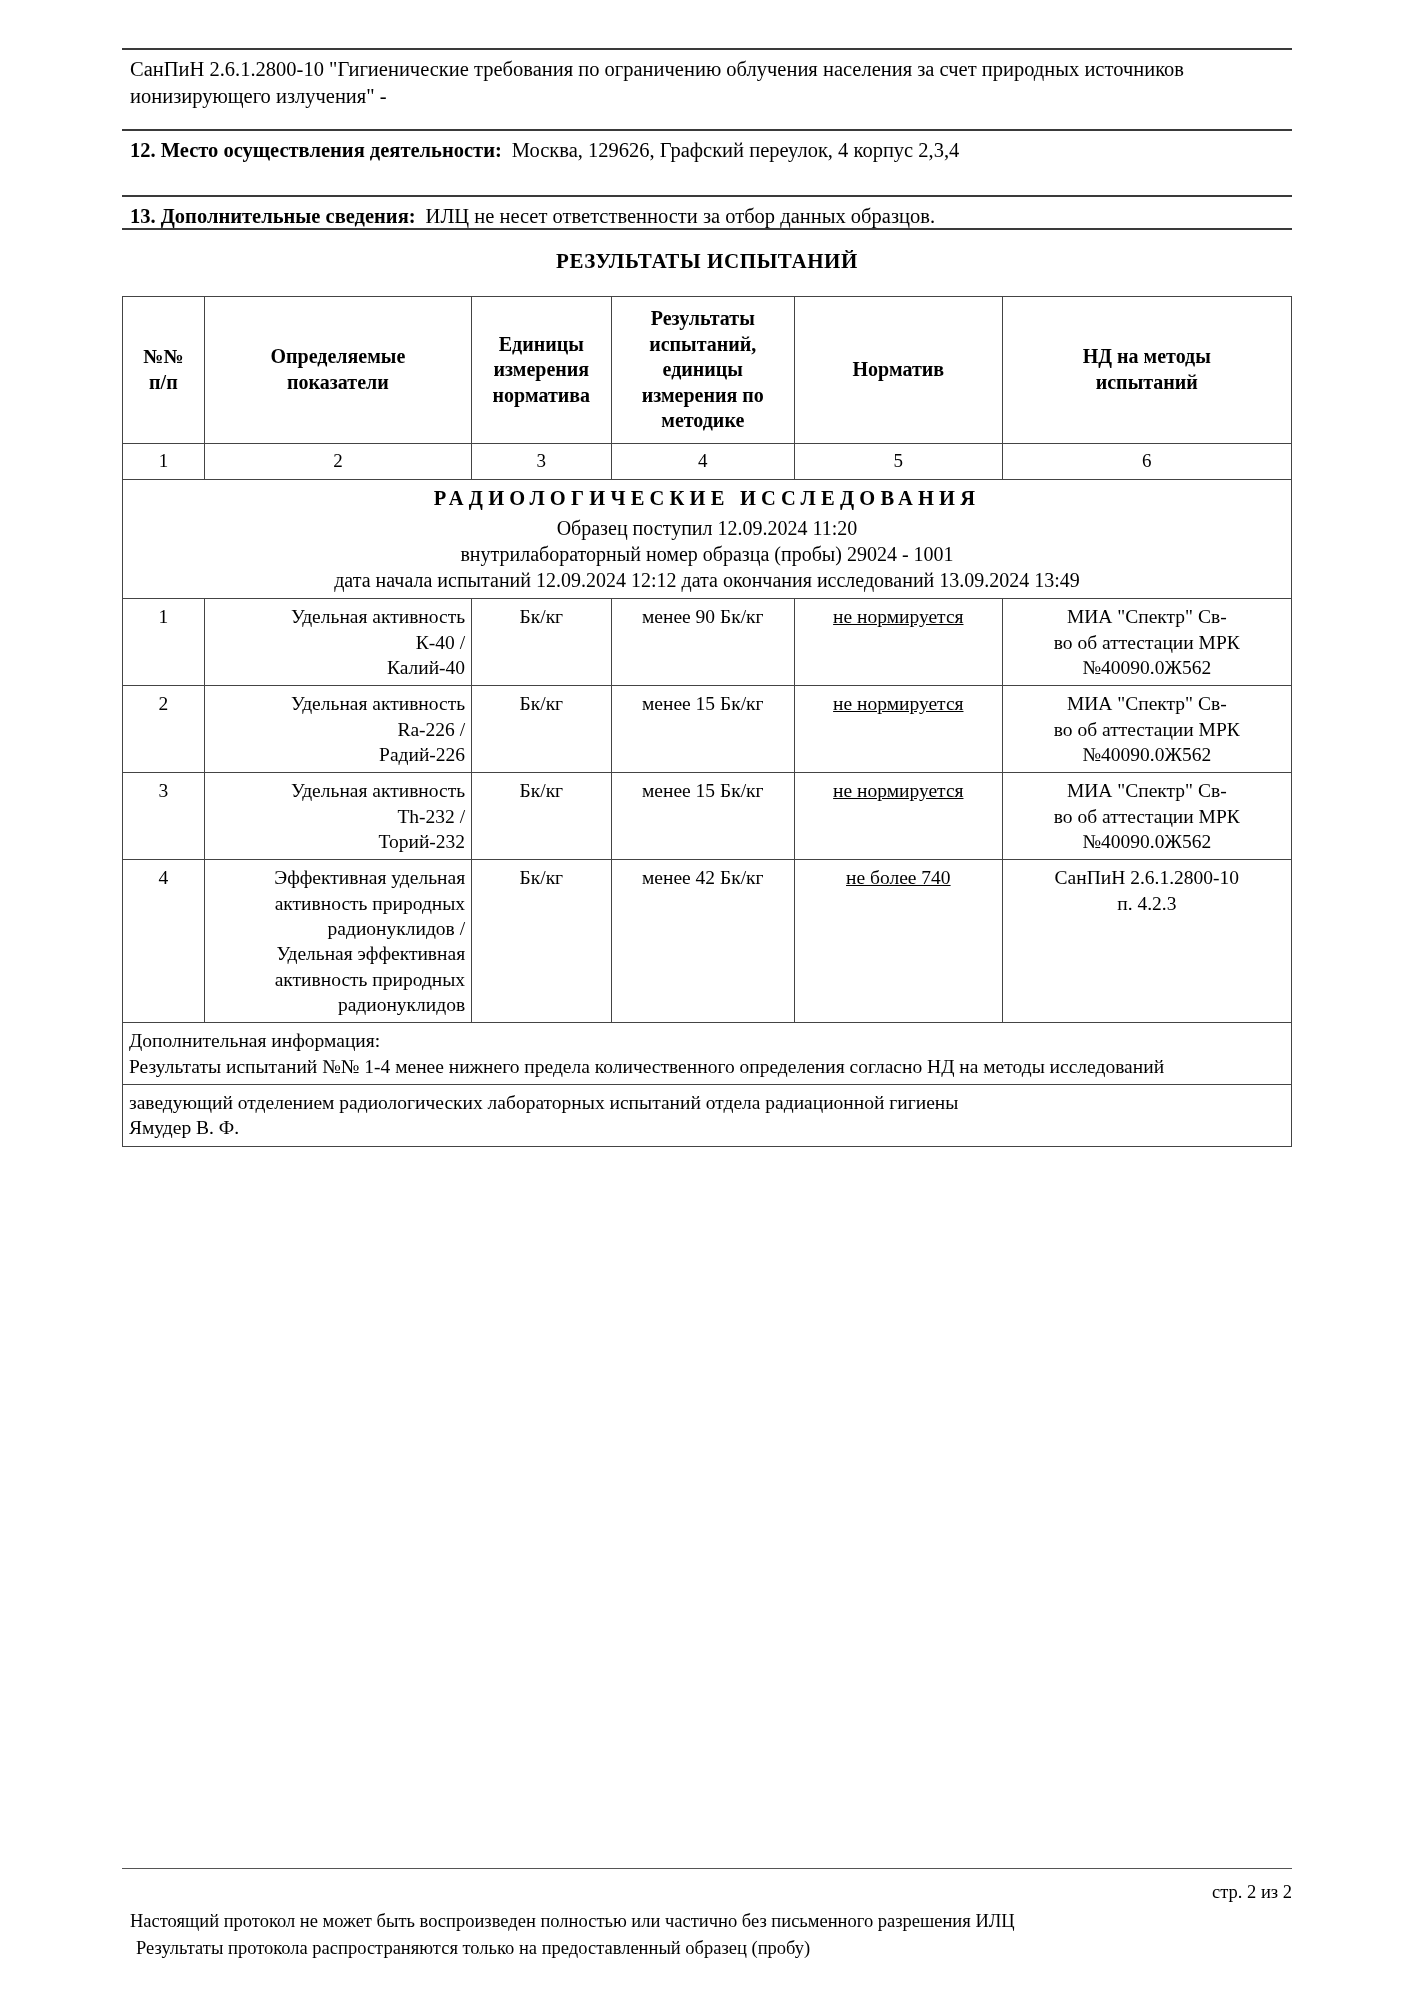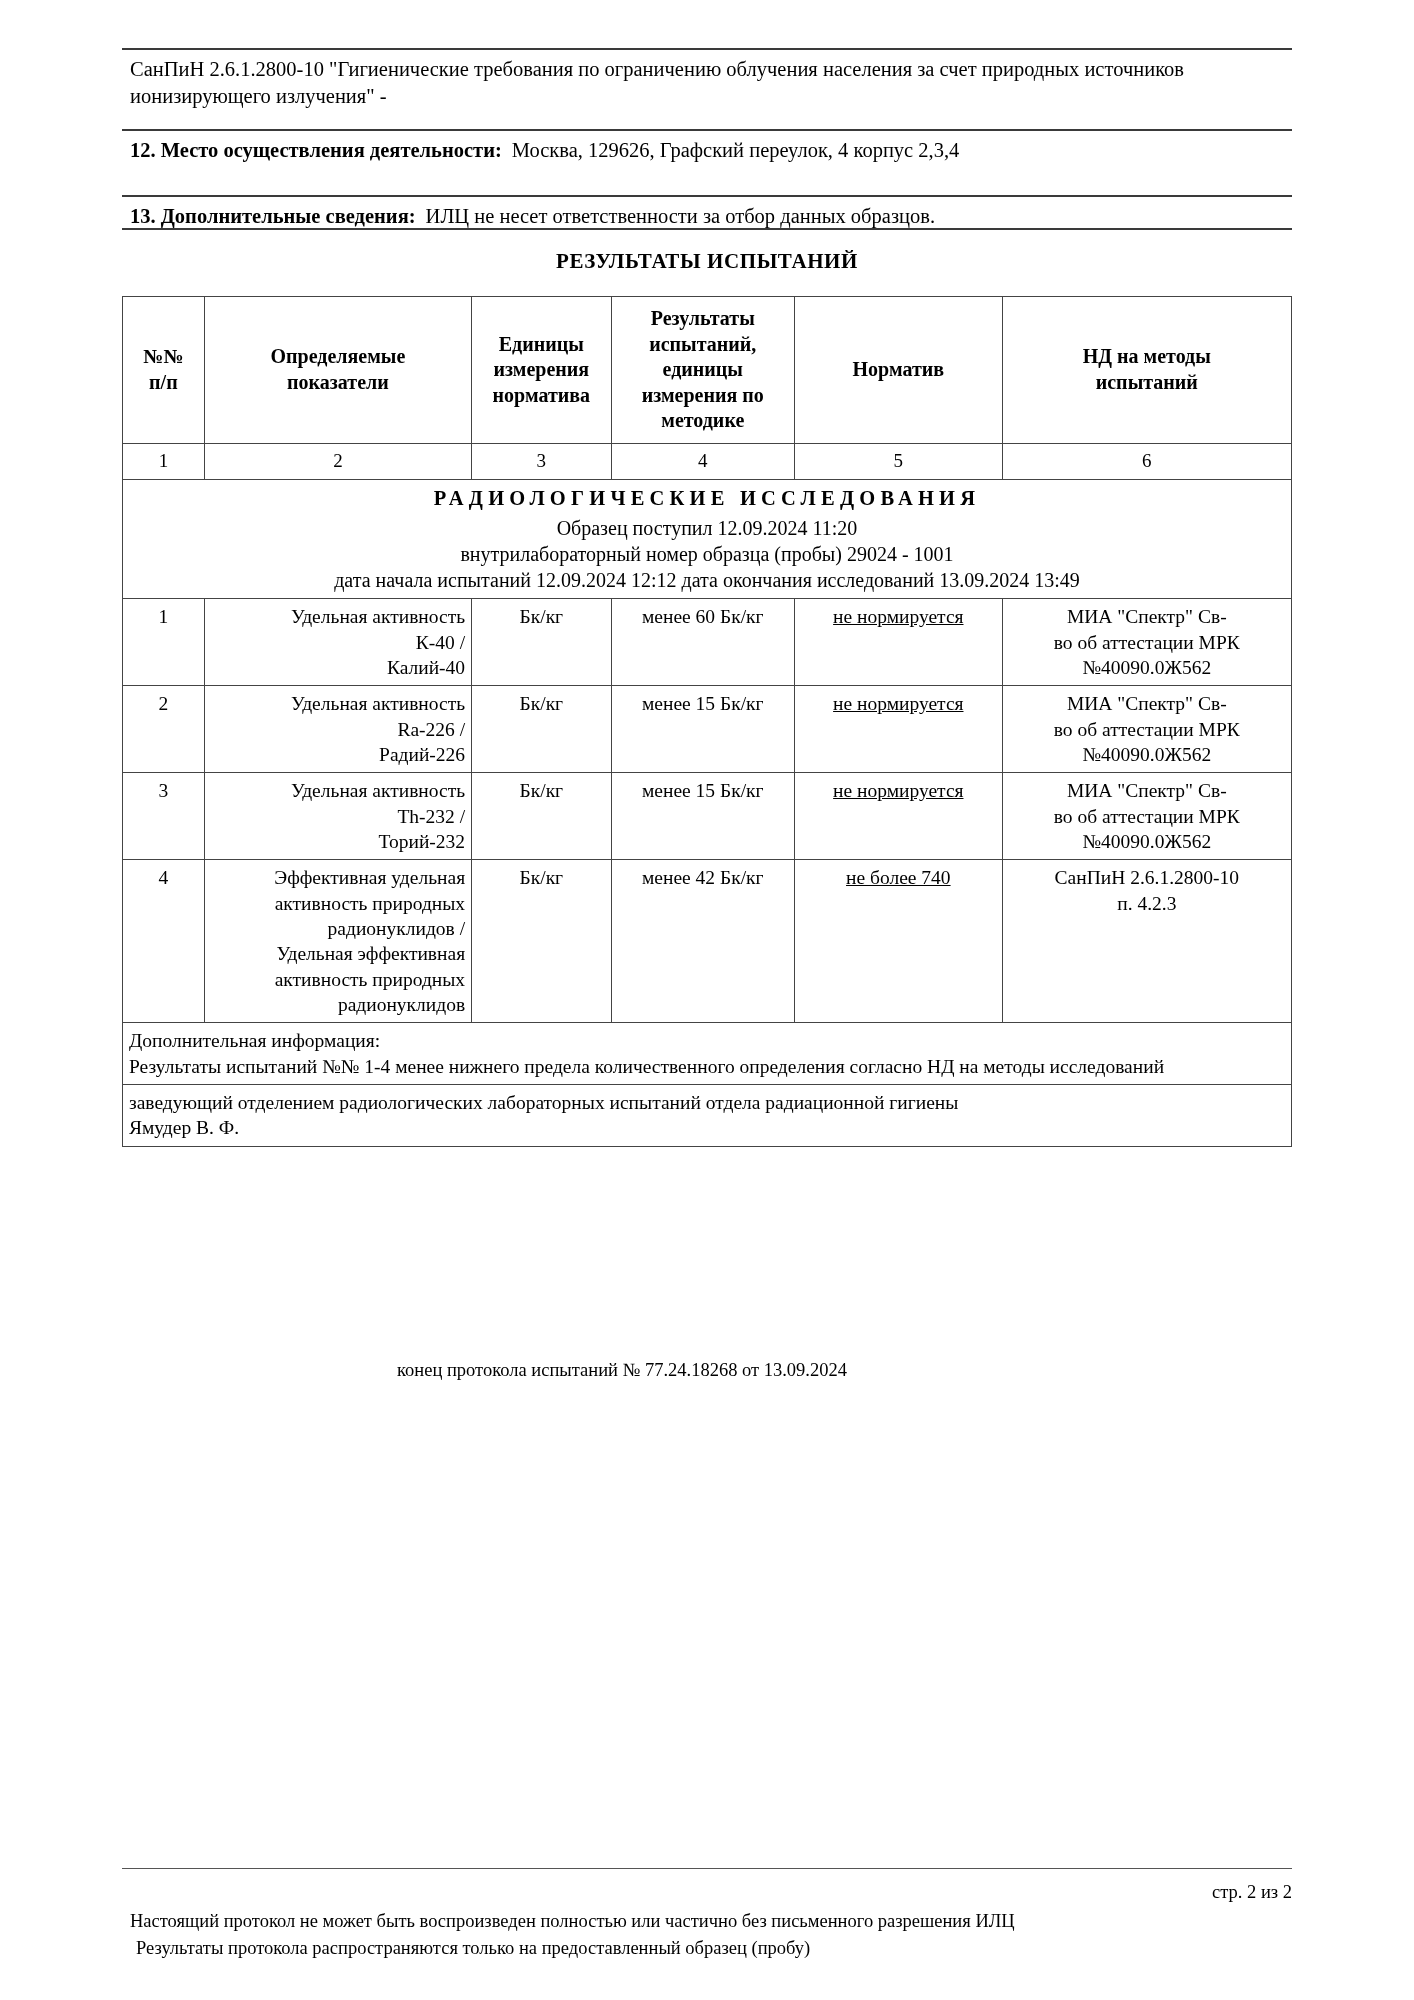--- a/index.html
+++ b/index.html
@@ -259,21 +259,21 @@
           <span class="sub">дата начала испытаний 12.09.2024 12:12 дата окончания исследований 13.09.2024 13:49</span>
         </td>
       </tr>
 
       <tr>
         <td class="c-num">1</td>
         <td class="c-name" style="white-space:pre-line">Удельная активность
 К-40 /
 Калий-40</td>
         <td class="c-unit">Бк/кг</td>
-        <td class="c-result">менее 60 Бк/кг</td>
+        <td class="c-result">менее 90 Бк/кг</td>
         <td class="c-norm">не нормируется</td>
         <td class="c-nd" style="white-space:pre-line">МИА "Спектр"      Св-
 во об аттестации МРК
 №40090.0Ж562</td>
       </tr>
       <tr>
         <td class="c-num">2</td>
         <td class="c-name" style="white-space:pre-line">Удельная активность
 Ra-226 /
 Радий-226</td>
@@ -316,21 +316,20 @@
 Результаты испытаний №№ 1-4 менее нижнего предела количественного определения согласно НД на методы исследований</td>
       </tr>
       <tr>
         <td class="sign-cell" colspan="6" style="white-space:pre-line">заведующий отделением радиологических лабораторных испытаний отдела радиационной гигиены
 Ямудер В. Ф.</td>
       </tr>
     </tbody>
   </table>
 
 
-  <div class="end-line" style="top:1360px;">конец протокола испытаний № 77.24.18268 от 13.09.2024</div>
 
   <div class="footer">
     <div class="frule"></div>
     <div class="frow1 clearfix">
       <span class="right">стр. 2 из 2</span>
     </div>
     <div class="frow2">Настоящий протокол не может быть воспроизведен  полностью или частично без письменного разрешения ИЛЦ</div>
     <div class="frow3">Результаты протокола распространяются только на предоставленный образец (пробу)</div>
   </div>
 

